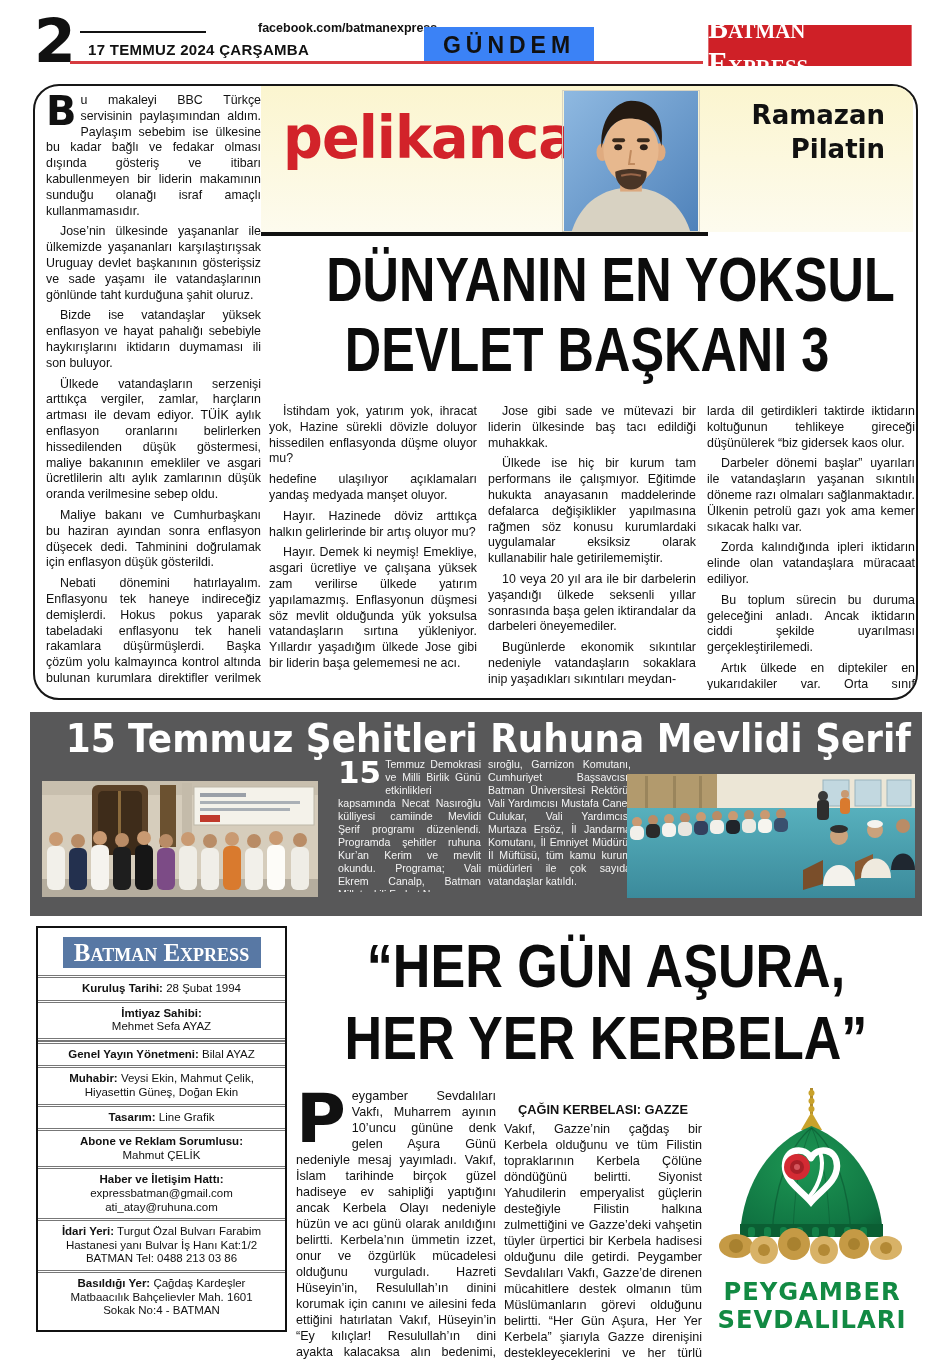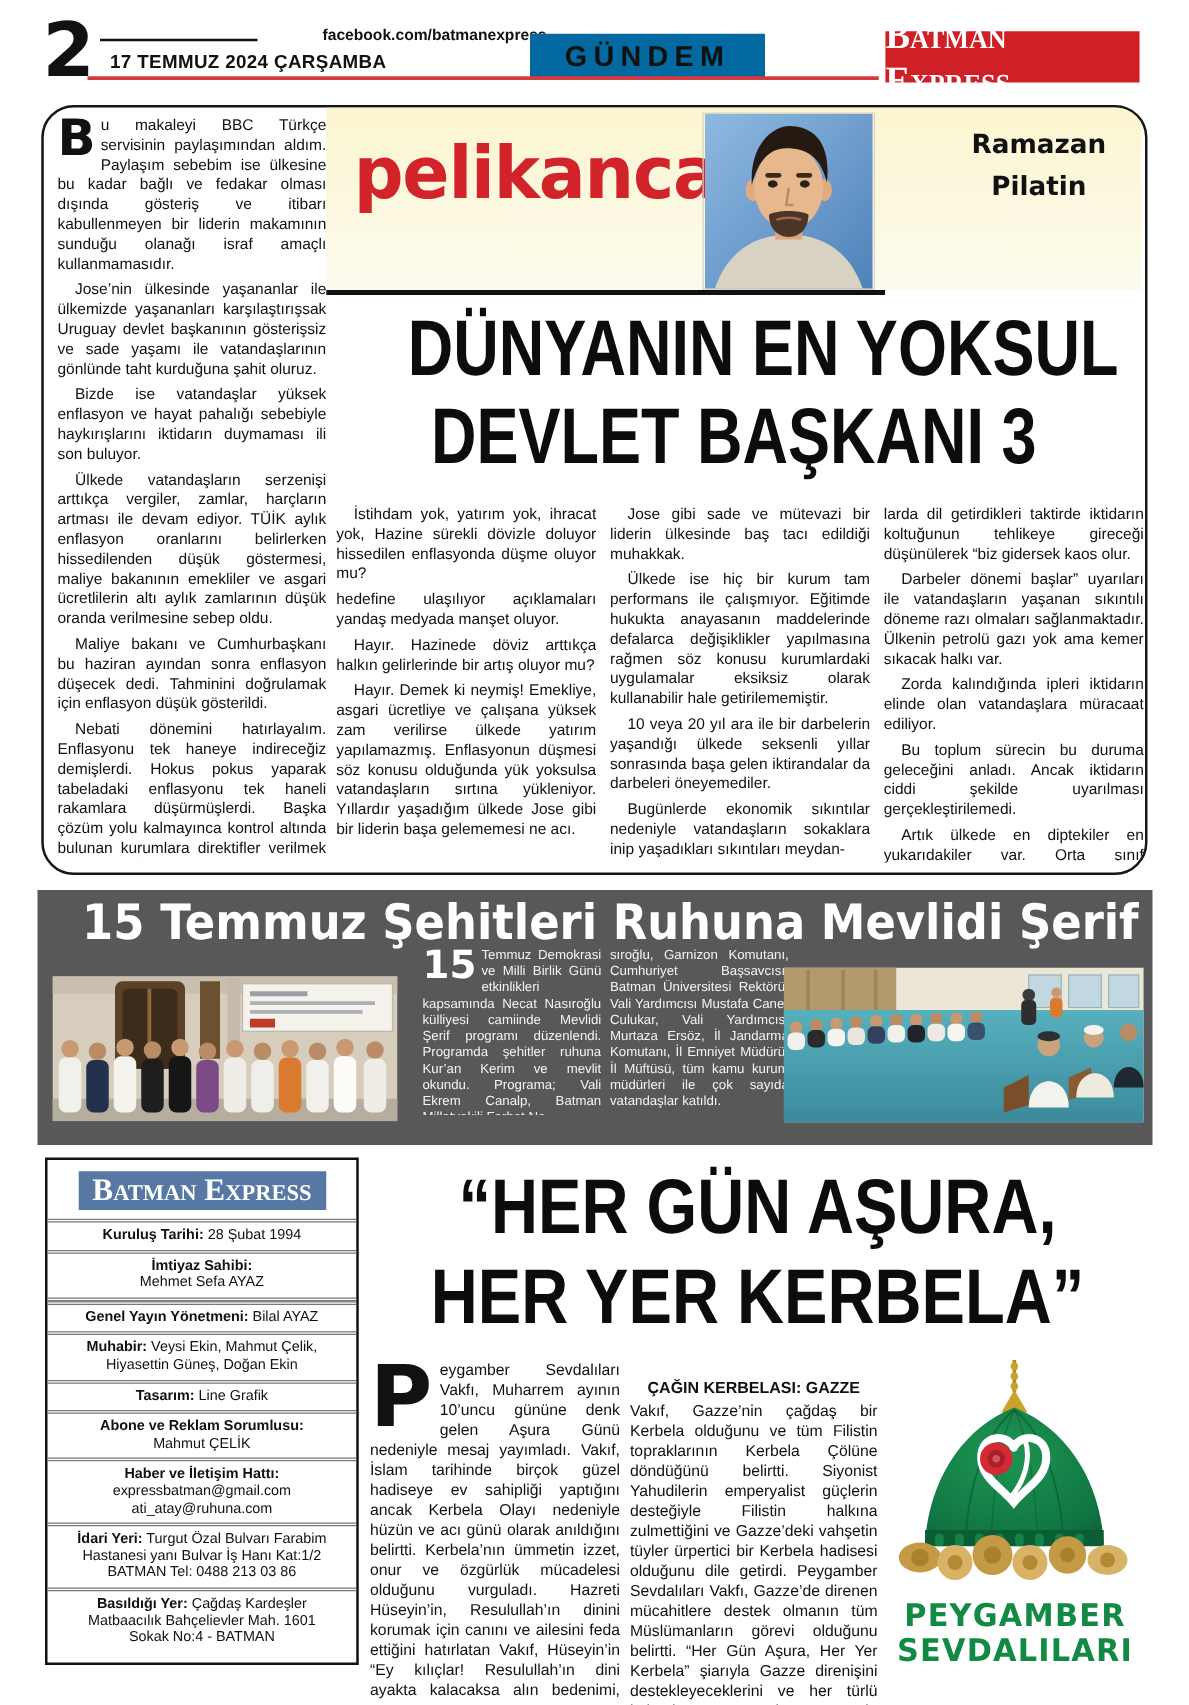--- a/index.html
+++ b/index.html
@@ -6,21 +6,21 @@
   #page{position:relative;width:951px;height:1364px;background:#fff;overflow:hidden;
         font-family:"Liberation Sans",sans-serif;color:#111;}
   .abs{position:absolute;}
 
   
   .pagenum{left:34px;top:10px;font-size:60px;line-height:62px;font-weight:bold;
            font-family:"DejaVu Sans",sans-serif;}
   .hdr-line{left:80px;top:31px;width:126px;height:2px;background:#111;}
   .fb{left:212px;top:21px;font-size:12.5px;font-weight:bold;margin-left:46px;}
   .date{left:88px;top:41px;font-size:15px;font-weight:bold;letter-spacing:.3px;}
-  .gundem{left:424px;top:27px;width:188px;height:37px;background:#0369a1;text-align:center;
+  .gundem{left:424px;top:27px;width:170px;height:37px;background:#3b82f6;text-align:center;
           line-height:37px;font-size:23px;font-weight:bold;letter-spacing:5px;}
   .redline{left:70px;top:61px;width:633px;height:3px;background:#d63a3f;}
   .brandbox{left:703px;top:25px;width:214px;height:41px;background:#cf2027;color:#fff;
             display:flex;align-items:center;justify-content:center;font-family:"Liberation Serif",serif;
             font-variant:small-caps;font-weight:bold;font-size:31px;transform:scaleX(.95);}
 
   
   .topbox{left:33px;top:84px;width:881px;height:612px;border:2.5px solid #161616;
           border-radius:26px;overflow:hidden;background:#fff;}
   .leftcol{position:absolute;left:11px;top:7px;width:215px;height:596px;overflow:hidden;
@@ -28,21 +28,21 @@
   .para{margin:0;text-indent:14px;}
   .para.first{text-indent:0;}
   .para + .para{margin-top:5px;}
   .dropcap{float:left;font-weight:bold;font-family:"DejaVu Sans",sans-serif;}
   .dc-b{font-size:40px;line-height:31px;padding:3px 4px 0 0;}
   .kickerband{position:absolute;left:226px;top:0;width:652px;height:146px;
               background:linear-gradient(#fbf5cf,#fdfbee);}
   .kicker{position:absolute;left:22px;top:22px;font-size:58px;line-height:60px;font-weight:bold;
           color:#d2232a;font-family:"DejaVu Sans",sans-serif;letter-spacing:-1px;transform:scaleX(.96);transform-origin:left;}
   .authorphoto{position:absolute;left:301px;top:4px;width:136px;height:140px;border:1px solid #d8d4c2;}
-  .author{position:absolute;right:28px;top:12px;text-align:center;font-size:21px;line-height:34px;
+  .author{position:absolute;right:28px;top:12px;text-align:right;font-size:26px;line-height:34px;
           font-weight:bold;font-family:"DejaVu Sans",sans-serif;}
   .kicker-rule{position:absolute;left:226px;top:146px;width:447px;height:4px;background:#111;}
   .headline{position:absolute;left:226px;top:158px;width:652px;text-align:center;}
   .hl{display:block;font-weight:bold;font-family:"Liberation Sans",sans-serif;color:#0c0c0c;
       font-size:63px;line-height:70px;white-space:nowrap;transform:scaleX(.8);letter-spacing:0;}
   .bodycols{position:absolute;left:234px;top:318px;width:646px;height:286px;display:flex;gap:11px;}
   .bcol{flex:1;overflow:hidden;font-size:12.4px;line-height:15.8px;text-align:justify;}
 
   
   .banner{left:30px;top:712px;width:892px;height:204px;background:#585859;}
@@ -139,21 +139,21 @@
     <div class="headline">
       <span class="hl">DÜNYANIN EN YOKSUL</span>
       <span class="hl">DEVLET BAŞKANI 3</span>
     </div>
 
     <div class="bodycols">
       <div class="bcol">
         <p class="para">İstihdam yok, yatırım yok, ihracat yok, Hazine sürekli dövizle doluyor hissedilen enflasyonda düşme oluyor mu?</p>
         <p class="para first">hedefine ulaşılıyor açıklamaları yandaş medyada manşet oluyor.</p>
         <p class="para">Hayır. Hazinede döviz arttıkça halkın gelirlerinde bir artış oluyor mu?</p>
-        <p class="para">Hayır. Demek ki neymiş! Emekliye, asgari ücretliye ve çalışana yüksek zam verilirse ülkede yatırım yapılamazmış. Enflasyonun düşmesi söz konusu olduğunda yük yoksulsa vatandaşların sırtına yükleniyor. Yıllardır yaşadığım ülkede Jose gibi bir liderin başa gelememesi ne acı.</p>
+        <p class="para">Hayır. Demek ki neymiş! Emekliye, asgari ücretliye ve çalışana yüksek zam verilirse ülkede yatırım yapılamazmış. Enflasyonun düşmesi söz mevlit olduğunda yük yoksulsa vatandaşların sırtına yükleniyor. Yıllardır yaşadığım ülkede Jose gibi bir liderin başa gelememesi ne acı.</p>
       </div>
       <div class="bcol">
         <p class="para">Jose gibi sade ve mütevazi bir liderin ülkesinde baş tacı edildiği muhakkak.</p>
         <p class="para">Ülkede ise hiç bir kurum tam performans ile çalışmıyor. Eğitimde hukukta anayasanın maddelerinde defalarca değişiklikler yapılmasına rağmen söz konusu kurumlardaki uygulamalar eksiksiz olarak kullanabilir hale getirilememiştir.</p>
         <p class="para">10 veya 20 yıl ara ile bir darbelerin yaşandığı ülkede seksenli yıllar sonrasında başa gelen iktirandalar da darbeleri öneyemediler.</p>
         <p class="para">Bugünlerde ekonomik sıkıntılar nedeniyle vatandaşların sokaklara inip yaşadıkları sıkıntıları meydan-</p>
       </div>
       <div class="bcol">
         <p class="para first">larda dil getirdikleri taktirde iktidarın koltuğunun tehlikeye gireceği düşünülerek “biz gidersek kaos olur.</p>
         <p class="para">Darbeler dönemi başlar” uyarıları ile vatandaşların yaşanan sıkıntılı döneme razı olmaları sağlanmaktadır. Ülkenin petrolü gazı yok ama kemer sıkacak halkı var.</p>

